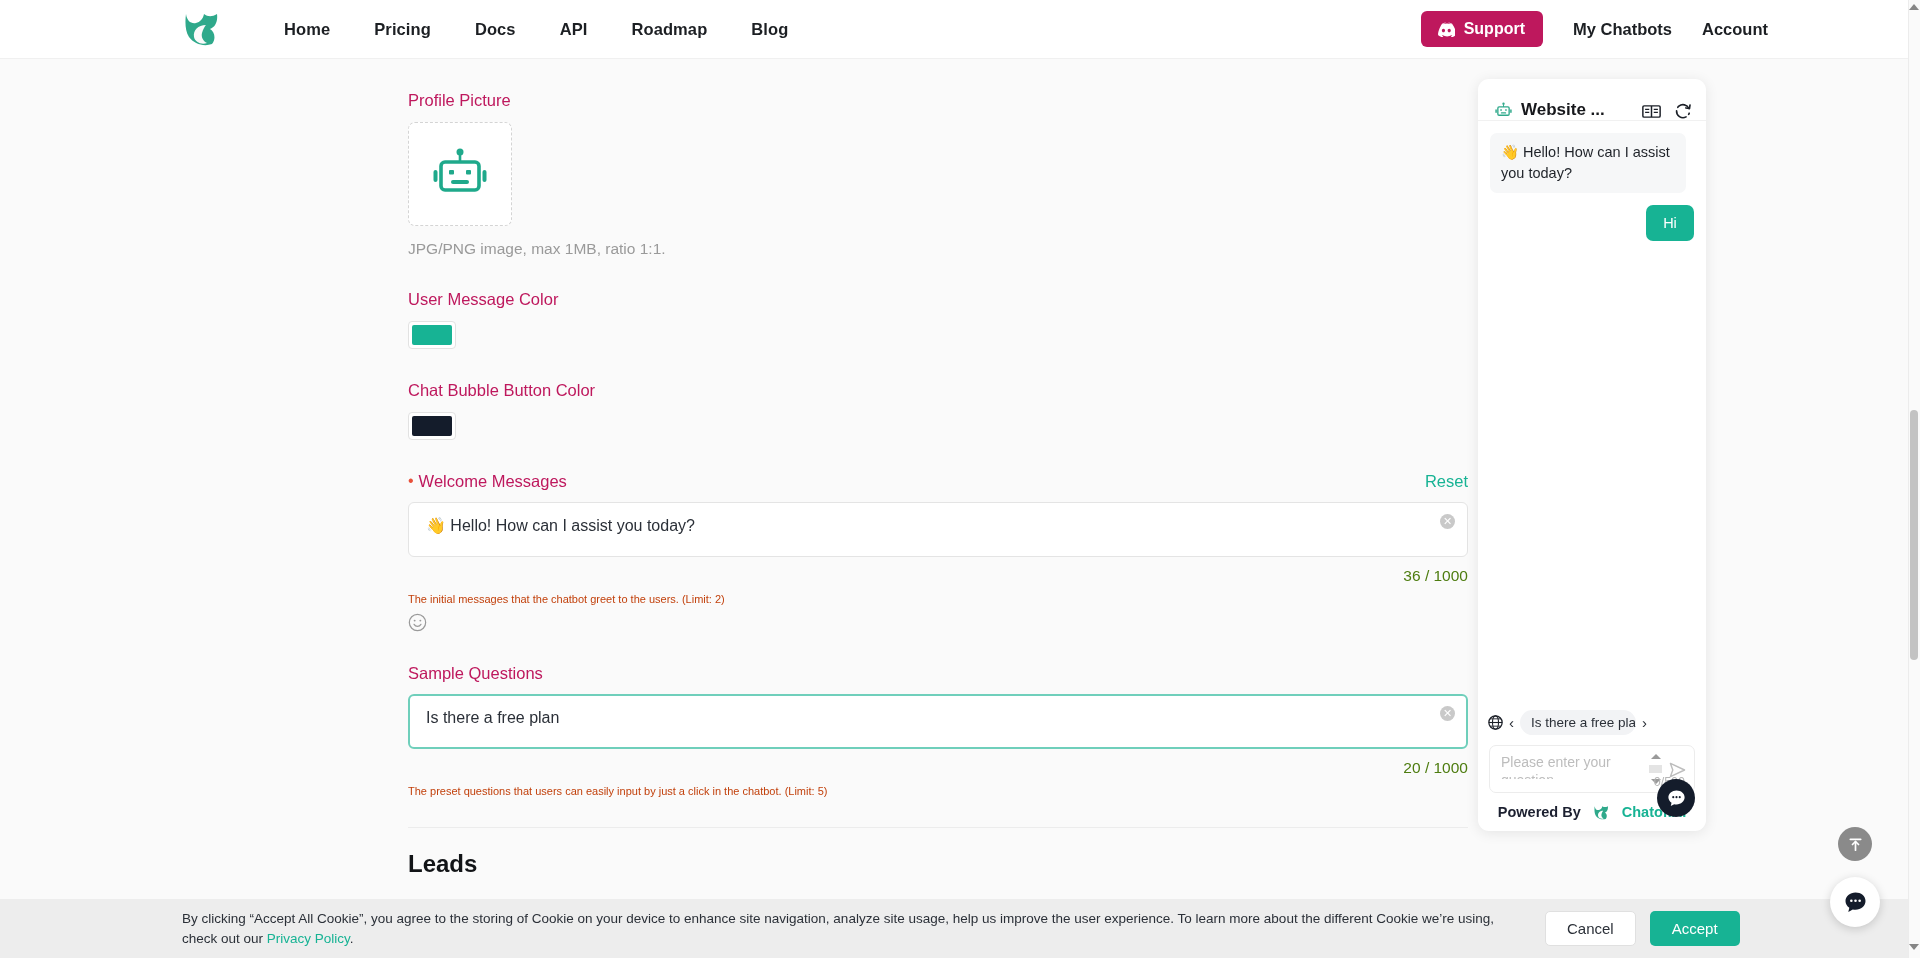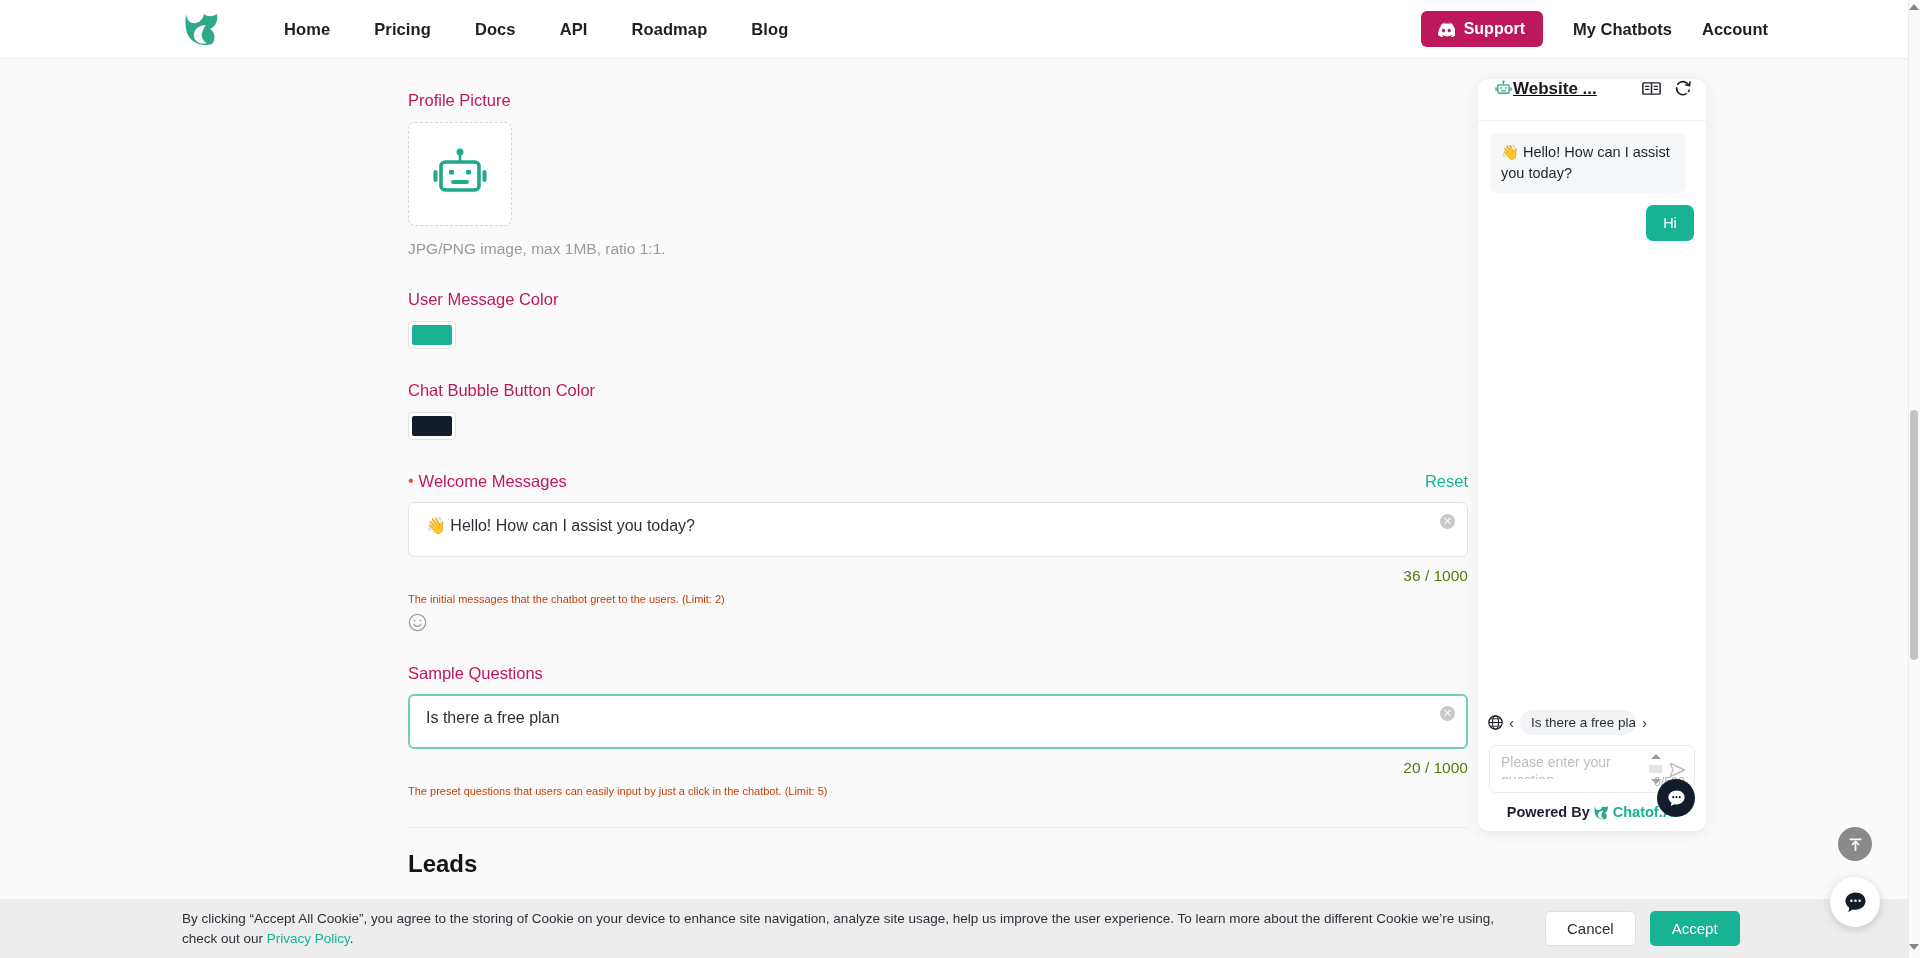--- a/index.html
+++ b/index.html
@@ -137,24 +137,23 @@
   
   .widget {
     position: absolute; left: 1478px; top: 20px;
     width: 228px; height: 752px;
     background: #fff; border-radius: 11px;
     box-shadow: 0 2px 14px rgba(0,0,0,.09);
     display: flex; flex-direction: column;
     overflow: hidden;
   }
   .w-header {
-    height: 42px; display: flex; align-items: flex-start;
-    padding: 0 14px 0 16px; 
+    height: 42px; display: flex; align-items: flex-end;
+    padding: 0 14px 0 16px; gap: 8px;
     border-bottom: 1px solid #f1f1f1;
-    text-decoration: underline;
   }
   .w-title {
     font-size: 17px; font-weight: bold; color: #17181c;
     white-space: nowrap; overflow: hidden;
   }
   .w-head-icons { margin-left: auto; display: flex; gap: 13px; align-items: center; }
   .w-body { flex: 1; padding: 12px; position: relative; }
   .bot-bubble {
     background: #f6f7f8; border-radius: 7px;
     padding: 9px 11px; font-size: 14.5px; color: #1e2228;
@@ -196,21 +195,21 @@
   .w-spin-box { width: 13px; height: 8px; background: #e4e4e4; }
   .w-send {
     position: absolute; right: 8px; top: 16px; cursor: pointer;
   }
   .w-count {
     position: absolute; right: 9px; bottom: 3px;
     font-size: 12.5px; color: #b5b5b5;
   }
   .powered {
     display: flex; align-items: center; justify-content: center;
-    gap: 3px; height: 38px;
+    gap: 12px; height: 38px;
     font-size: 14.5px; font-weight: bold; color: #1c2030;
   }
   .powered .brand { color: #17b394; }
 
   
   .fab-dark {
     position: absolute; left: 1657px; top: 779px;
     width: 38px; height: 38px; border-radius: 50%;
     background: #141c2b;
     display: flex; align-items: center; justify-content: center;

